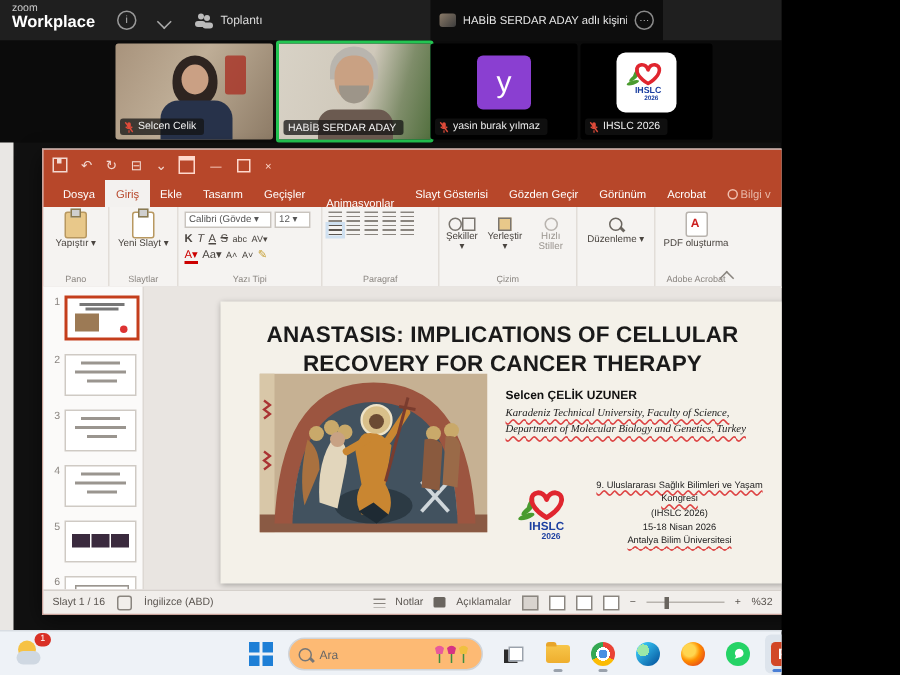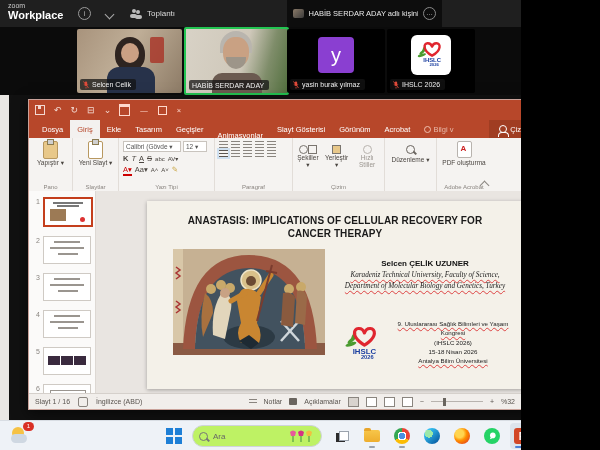--- a/index.html
+++ b/index.html
@@ -105,23 +105,23 @@
   .tk-title .l2{position:absolute;left:12px;top:6px;width:22px;height:2px;background:#777;}
   .tk-title .img{position:absolute;left:5px;top:10px;width:16px;height:12px;background:#9c7a55;}
   .tk-title .dot{position:absolute;right:6px;bottom:3px;width:5px;height:5px;border-radius:50%;background:#d33;}
   .sketch i{position:absolute;background:#9a958f;height:1.5px;}
   .tk-dark b{position:absolute;top:8px;width:12px;height:9px;background:#3a2a3e;}
   .tk-table u{position:absolute;left:6px;top:5px;width:34px;height:16px;border:1px solid #9a958f;
     background:repeating-linear-gradient(#0000 0 3px,#b8b3ae 3px 4px);}
   
   #slide{position:absolute;left:118px;top:10px;width:376px;height:188px;background:#f4f1e9;box-shadow:0 1px 4px rgba(0,0,0,.3);}
   #slide-title{position:absolute;left:30px;right:30px;top:14px;text-align:center;font-weight:bold;
-    font-size:10px;line-height:1.25;color:#1a1a1a;letter-spacing:.1px;}
+    font-size:15px;line-height:1.25;color:#1a1a1a;letter-spacing:.1px;}
   #fresco{position:absolute;left:26px;top:48px;width:152px;height:106px;}
-  #author-block{position:absolute;left:190px;top:58px;right:10px;text-align:center;}
+  #author-block{position:absolute;left:190px;top:58px;right:10px;}
   #author{font-size:8px;font-weight:bold;color:#111;}
   .affil{font-family:"Liberation Serif",serif;font-style:italic;font-size:7.2px;color:#222;margin-top:3px;
     text-decoration-line:underline;text-decoration-style:wavy;text-decoration-color:#d44;text-decoration-thickness:1px;text-underline-offset:2px;}
   #congress{position:absolute;left:196px;right:6px;top:118px;display:flex;align-items:center;gap:6px;}
   #congress .txt{flex:1;text-align:center;font-size:6.2px;color:#222;line-height:1.5;}
   .wavy{text-decoration-line:underline;text-decoration-style:wavy;text-decoration-color:#d44;text-decoration-thickness:1px;text-underline-offset:1px;}
   
   #vscroll{position:absolute;right:2px;top:4px;width:9px;bottom:4px;}
   #vscroll .sb{width:9px;height:9px;border:1px solid #c9c4be;background:#f1eeea;color:#6a655f;font-size:6px;
     text-align:center;line-height:8px;margin-bottom:2px;}
@@ -152,21 +152,21 @@
   .pav.logosq{background:#fff;}
   
   #taskbar{position:absolute;left:0;top:420px;width:600px;height:30px;background:#eef2f7;border-top:1px solid #d8dde3;}
   #weather{position:absolute;left:10px;top:4px;width:22px;height:22px;}
   #weather .sun{position:absolute;left:2px;top:2px;width:12px;height:12px;border-radius:50%;background:#f6c244;}
   #weather .cloud{position:absolute;left:1px;top:9px;width:16px;height:9px;border-radius:6px;background:#cfd8e2;}
   #weather .badge{position:absolute;right:-2px;top:-3px;min-width:9px;height:9px;border-radius:5px;background:#d93025;
     color:#fff;font-size:6px;text-align:center;line-height:9px;padding:0 1px;}
   #start{position:absolute;left:166px;top:7px;width:16px;height:16px;display:grid;grid-template-columns:7px 7px;grid-gap:2px;}
   #start i{background:#1e7fd6;width:7px;height:7px;}
-  #tsearch{position:absolute;left:192px;top:4px;width:130px;height:22px;background:#bef264;border:1px solid #cfd4da;
+  #tsearch{position:absolute;left:192px;top:4px;width:130px;height:22px;background:#fdba74;border:1px solid #cfd4da;
     border-radius:12px;display:flex;align-items:center;padding:0 6px;gap:5px;box-sizing:border-box;}
   #tsearch .mg{width:7px;height:7px;border:1.5px solid #777;border-radius:50%;position:relative;flex:0 0 auto;}
   #tsearch .mg:after{content:"";position:absolute;left:6px;top:6px;width:4px;height:1.5px;background:#777;transform:rotate(45deg);}
   #tsearch .ph{font-size:8px;color:#666;flex:1;}
   #tsearch svg{flex:0 0 auto;}
   #tapps{position:absolute;left:330px;top:2px;display:flex;gap:6px;}
   .tico{width:24px;height:26px;display:flex;align-items:center;justify-content:center;position:relative;border-radius:4px;}
   .tico.active{background:#dde4ec;}
   .tico .dot{position:absolute;bottom:1px;left:50%;transform:translateX(-50%);width:6px;height:2px;border-radius:1px;background:#9aa2ac;}
   .tico.active .dot{width:14px;background:#4a7fd6;}
@@ -305,20 +305,21 @@
     </div>
 
     <div id="ppt-tabs">
       <span class="ptab" style="order: 0;">Dosya</span>
         <span class="ptab active" style="order: 0;">Giriş</span>
         <span class="ptab" style="order: 0;">Ekle</span>
         <span class="ptab" style="order: 0;">Tasarım</span>
         <span class="ptab" style="order: 0;">Geçişler</span>
         <span class="ptab" style="order: 0; margin-top: 12px;">Animasyonlar</span>
         <span class="ptab" style="order: 0;">Slayt Gösterisi</span>
+        <span class="ptab" style="order: 0;">Gözden Geçir</span>
         <span class="ptab" style="order: 0;">Görünüm</span>
         <span class="ptab" style="order: 0;">Acrobat</span>
         <span class="ptab dim" style="order:2">
         <span class="bulb"></span>
         <span>Bilgi v</span>
       </span>
       <span id="share-tab" style="order:3">
         <span class="person-ic"></span>
         <span>Çizim</span>
       </span>

